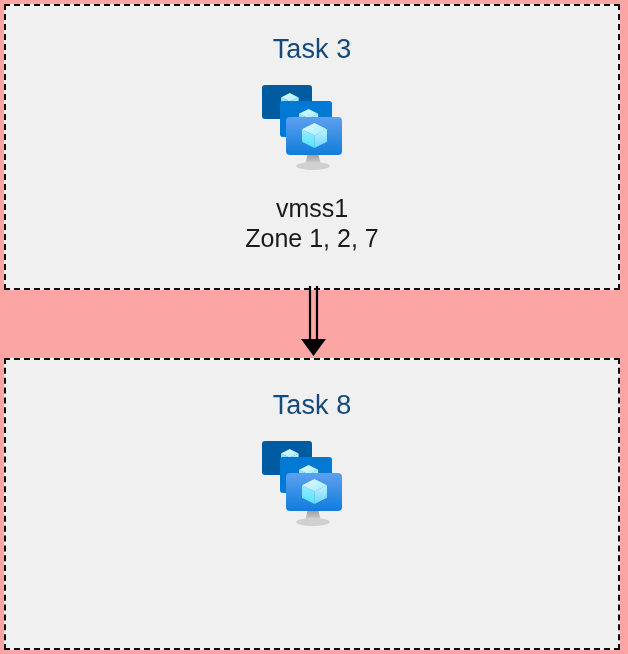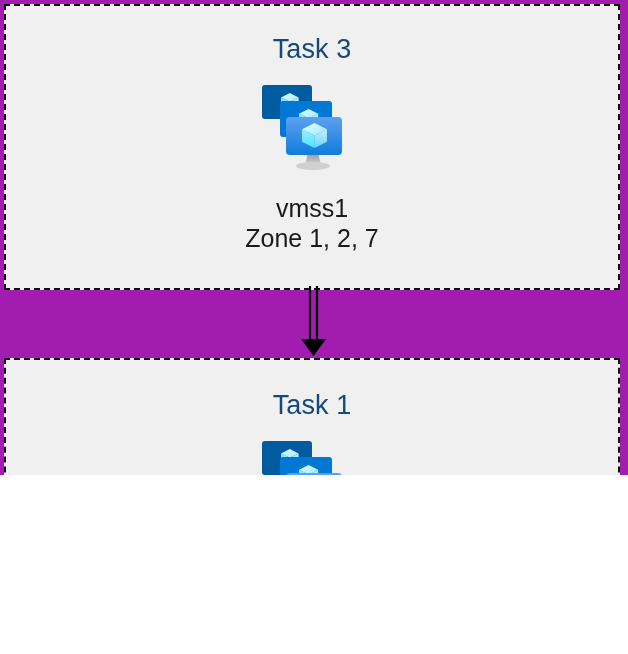--- a/index.html
+++ b/index.html
@@ -9,22 +9,22 @@
   }
   body {
     width: 628px;
     height: 654px;
     font-family: "Liberation Sans", sans-serif;
     -webkit-font-smoothing: antialiased;
   }
   #canvas {
     position: relative;
     width: 628px;
-    height: 475px;
-    background: #a21caf;
+    height: 654px;
+    background: #fca5a5;
     overflow: hidden;
   }
 
   
   .task-box {
     position: absolute;
     box-sizing: border-box;
     background: #f0f0f0;
     border: 2px dashed #0d0d0d;
     display: flex;
@@ -156,21 +156,21 @@
   <svg id="connector" viewBox="0 0 36 72">
 
     <line x1="14" y1="0" x2="14" y2="58" stroke="#000000" stroke-width="2.2"></line>
     <line x1="21" y1="0" x2="21" y2="58" stroke="#000000" stroke-width="2.2"></line>
 
     <polygon points="17.5,70 5,53 30,53" fill="#000000"></polygon>
   </svg>
 
   <div class="task-box" id="box-task4">
 
-    <div class="task-title">Task 1</div>
+    <div class="task-title">Task 8</div>
 
     <svg class="vmss-icon" viewBox="0 0 112 92">
       <defs>
         <linearGradient id="frontGrad4" x1="0" y1="0" x2="0" y2="1">
           <stop offset="0%" stop-color="#5ea0ef"></stop>
           <stop offset="100%" stop-color="#0f7ddb"></stop>
         </linearGradient>
         <linearGradient id="standGrad4" x1="0" y1="0" x2="0" y2="1">
           <stop offset="0%" stop-color="#949494"></stop>
           <stop offset="100%" stop-color="#d6d6d6"></stop>

